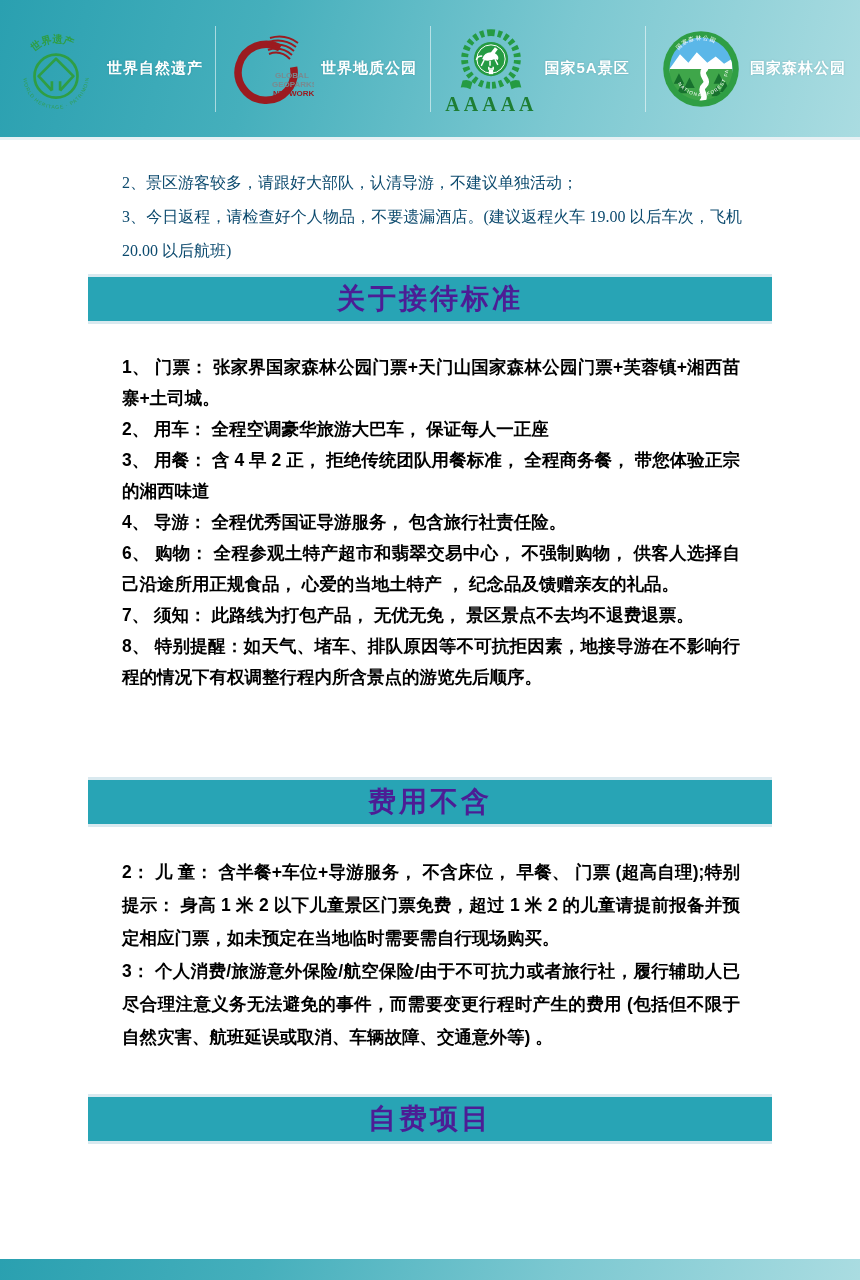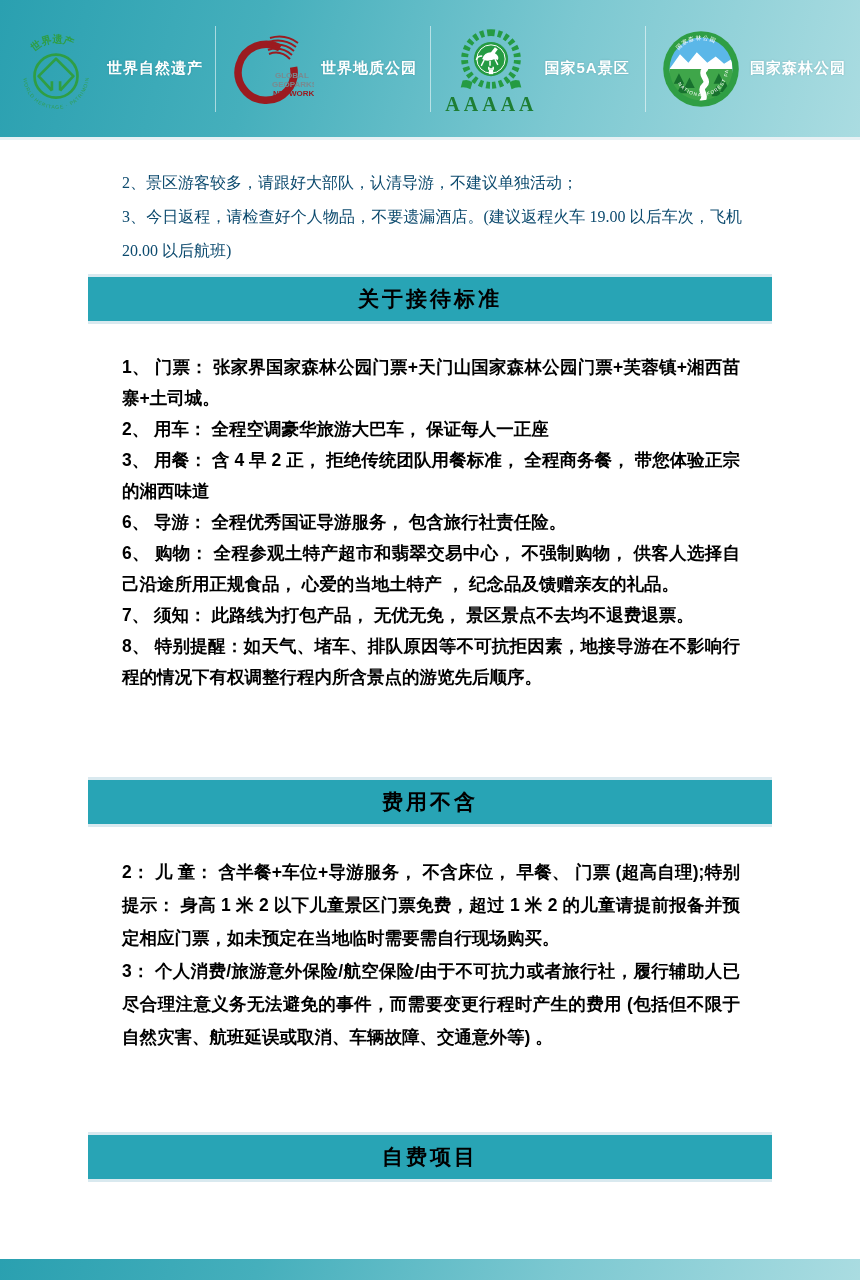--- a/index.html
+++ b/index.html
@@ -23,22 +23,22 @@
 
   
   .notices{position:absolute;top:166px;left:122px;width:620px;}
   .notice{margin:0;color:#0c4a6e;font-family:"Liberation Serif",serif;
           font-size:16px;line-height:34px;text-align:justify;}
 
   
   .banner{position:absolute;left:88px;width:684px;height:44px;background:#28a4b5;
           border-top:3px solid #d9e9ef;border-bottom:3px solid #d9e9ef;
           display:flex;align-items:center;justify-content:center;}
-  .banner-title{color:#000000;font-size:21px;font-weight:700;letter-spacing:3px;}
-  .banner1{top:274px}.banner2{top:777px}.banner3{top:1132px}
+  .banner-title{color:#4c1d95;font-size:28px;font-weight:700;letter-spacing:3px;}
+  .banner1{top:274px}.banner2{top:777px}.banner3{top:1094px}
 
   
   .sec{position:absolute;left:122px;width:618px;color:#000000;}
   .sec p{margin:0;font-size:17.5px;line-height:31px;text-align:justify;font-weight:600;}
   .sec1{top:352px}
   .sec2{top:856px}
   .sec2 p{line-height:33px;}
 </style>
 </head>
 <body>
@@ -146,21 +146,21 @@
   </div>
   <div class="sec sec1">
 
       <p class="item">1、 门票： 张家界国家森林公园门票+天门山国家森林公园门票+芙蓉镇+湘西苗寨+土司城。</p>
 
       <p class="item">2、 用车： 全程空调豪华旅游大巴车， 保证每人一正座</p>
 
       <p class="item">3、 用餐： 含 4 早 2 正， 拒绝传统团队用餐标准， 全程商务餐， 带您体验正宗的湘西味道</p>
 
 
-      <p class="item">6、 导游： 全程优秀国证导游服务， 包含旅行社责任险。</p>
+      <p class="item">4、 导游： 全程优秀国证导游服务， 包含旅行社责任险。</p>
 
       <p class="item">6、 购物： 全程参观土特产超市和翡翠交易中心， 不强制购物， 供客人选择自己沿途所用正规食品， 心爱的当地土特产 ， 纪念品及馈赠亲友的礼品。</p>
 
       <p class="item">7、 须知： 此路线为打包产品， 无优无免， 景区景点不去均不退费退票。</p>
 
       <p class="item">8、 特别提醒：如天气、堵车、排队原因等不可抗拒因素，地接导游在不影响行程的情况下有权调整行程内所含景点的游览先后顺序。</p>
     </div>
 
   <div class="banner banner2">
     <span class="banner-title">费用不含</span>

